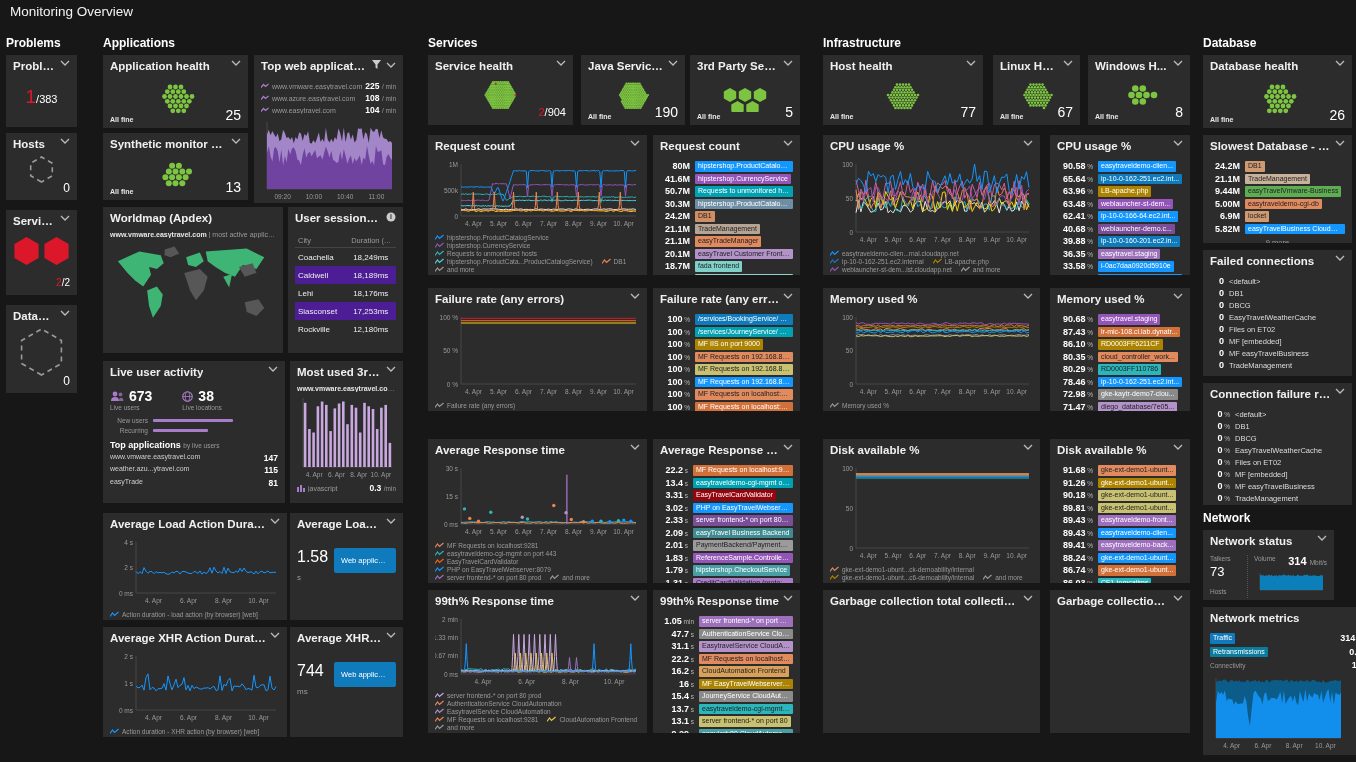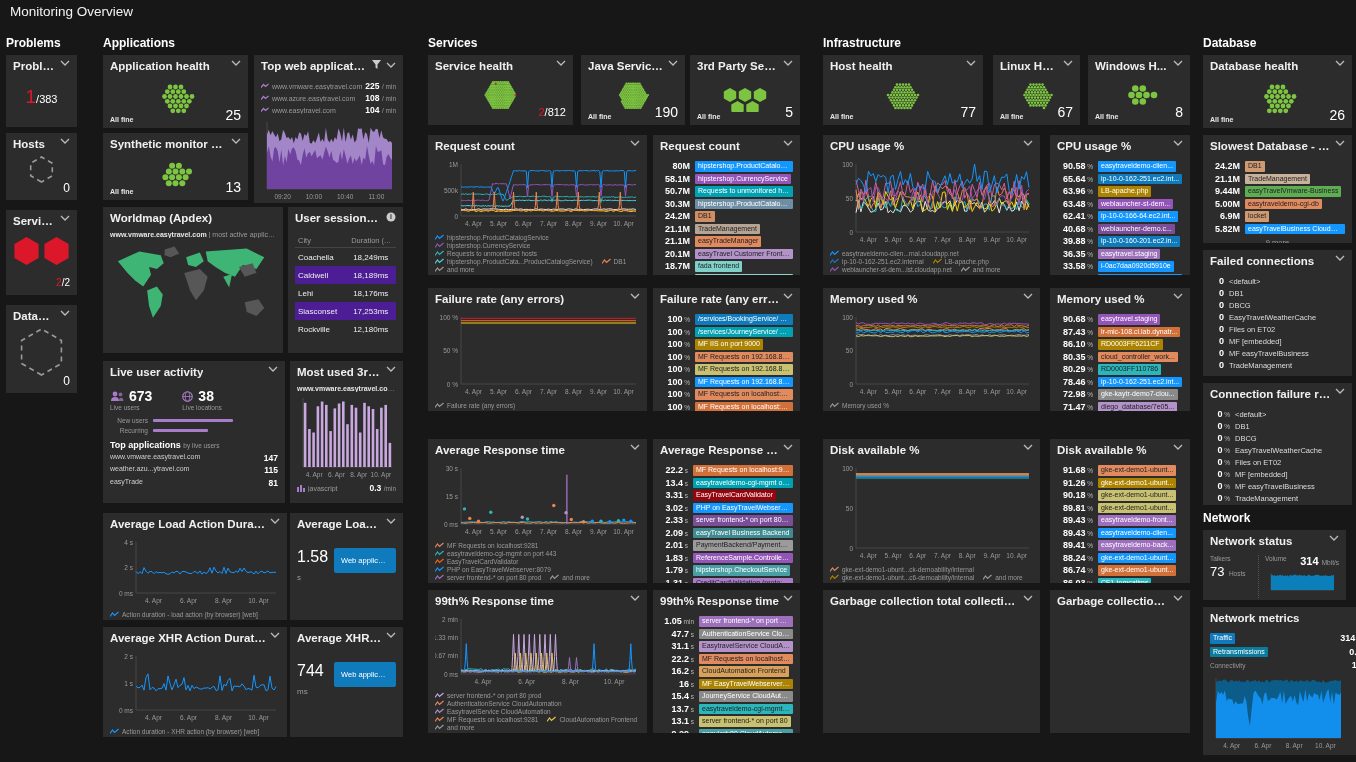--- a/index.html
+++ b/index.html
@@ -687,21 +687,21 @@
         <circle cx="73.0" cy="4.0" r="1.1" fill="#7dc540"></circle>
         <circle cx="73.9" cy="5.6" r="1.1" fill="#7dc540"></circle>
         <circle cx="74.9" cy="7.3" r="1.1" fill="#7dc540"></circle>
         <circle cx="75.8" cy="8.9" r="1.1" fill="#7dc540"></circle>
         <circle cx="76.8" cy="10.5" r="1.1" fill="#7dc540"></circle>
         <circle cx="77.7" cy="12.1" r="1.1" fill="#7dc540"></circle>
         <circle cx="78.6" cy="13.8" r="1.1" fill="#7dc540"></circle>
         <circle cx="79.6" cy="15.4" r="1.1" fill="#7dc540"></circle>
       </svg><div class="hbot">
         <span class="hstatus"></span>
-        <span><span class="fr-bad" style="font-size:11px">2</span><span class="fr-tot" style="font-size:11px">/812</span></span>
+        <span><span class="fr-bad" style="font-size:11px">2</span><span class="fr-tot" style="font-size:11px">/904</span></span>
       </div></div>
   <div class="t" style="left:581px;top:55px;width:104px;height:70px"><div class="ttl">
         <span class="ttxt">Java Services</span>
         <span class="ticons">
           <svg width="10" height="6" viewBox="0 0 10 6" style="cursor:pointer">
             <polyline points="1,1 5,5 9,1" fill="none" stroke="#bbb" stroke-width="1.3"></polyline>
           </svg>
         </span>
       </div><svg width="90" height="34">
         <circle cx="45.0" cy="17.0" r="1.1" fill="#7dc540"></circle>
@@ -974,21 +974,21 @@
             <polyline points="1,1 5,5 9,1" fill="none" stroke="#bbb" stroke-width="1.3"></polyline>
           </svg>
         </span>
       </div>
       <div class="lbody">
         <div class="lrow">
           <span class="lval" style="width:30px">80M</span>
           <span class="chip" style="background:#1496ff;color:#fff">hipstershop.ProductCatalogSe...</span>
         </div>
         <div class="lrow">
-          <span class="lval" style="width:30px">58.1M</span>
+          <span class="lval" style="width:30px">41.6M</span>
           <span class="chip" style="background:#9355b7;color:#fff">hipstershop.CurrencyService</span>
         </div>
         <div class="lrow">
           <span class="lval" style="width:30px">50.7M</span>
           <span class="chip" style="background:#00a1b2;color:#fff">Requests to unmonitored hosts</span>
         </div>
         <div class="lrow">
           <span class="lval" style="width:30px">30.3M</span>
           <span class="chip" style="background:#6d8ea4;color:#fff">hipstershop.ProductCatalogSe...</span>
         </div>
@@ -1950,21 +1950,21 @@
         <div class="lrow">
           <span class="lval" style="width:20px">0<span class="lunit"> %</span></span>
           <span class="plain">MF easyTravelBusiness</span>
         </div>
         <div class="lrow">
           <span class="lval" style="width:20px">0<span class="lunit"> %</span></span>
           <span class="plain">TradeManagement</span>
         </div>
       </div>
     </div>
-  <div class="t" style="left:1203px;top:530px;width:143px;height:70px">
+  <div class="t" style="left:1203px;top:530px;width:131px;height:70px">
       <div class="ttl">
         <span class="ttxt">Network status</span>
         <span class="ticons">
           <svg width="10" height="6" viewBox="0 0 10 6" style="cursor:pointer">
             <polyline points="1,1 5,5 9,1" fill="none" stroke="#bbb" stroke-width="1.3"></polyline>
           </svg>
         </span>
       </div>
       <div style="display:flex;margin-top:2px">
       <div style="width:44px;border-right:1px dotted #555;padding-right:4px">

